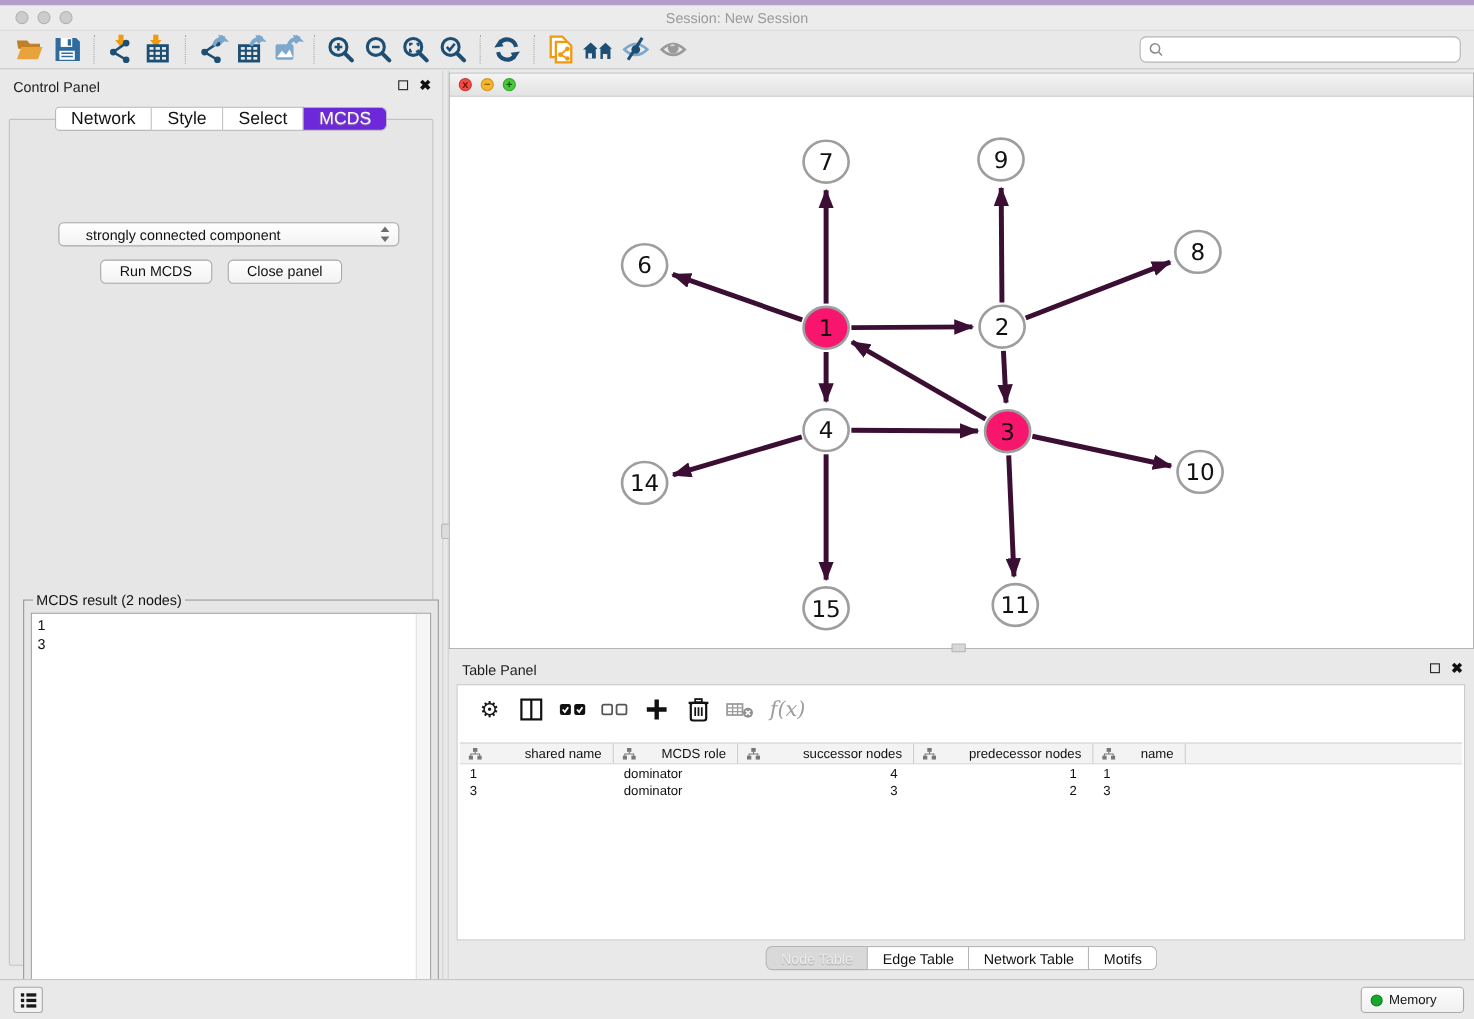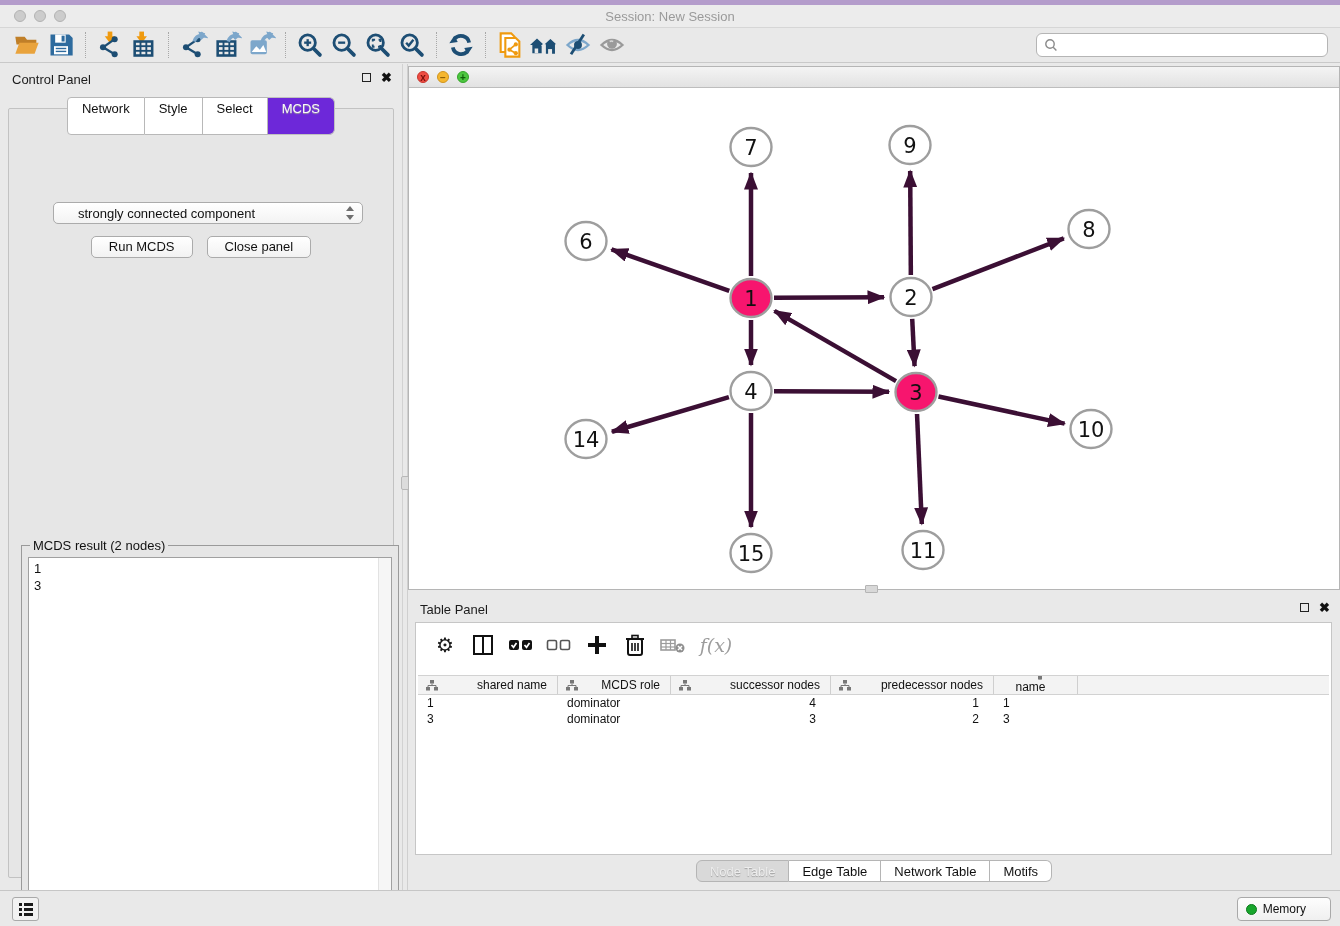--- a/index.html
+++ b/index.html
@@ -22,21 +22,21 @@
 
   
   .control-panel { position:absolute; left:0; top:64px; width:402px; height:826px; background:#e9e9e9; }
   .cp-header { position:absolute; left:0; top:0; width:100%; height:30px;text-align:center; }
   .panel-title { position:absolute; left:12px; top:8px; font-size:13px; color:#1c1c1c; }
   .panel-btns { position:absolute; right:10px; top:8px; display:flex; gap:10px; align-items:center; }
   .float-btn { width:9px; height:9px; border:1.6px solid #222; background:transparent; display:inline-block; }
   .close-btn { font-size:13px; font-weight:bold; color:#111; line-height:11px; }
   .cp-body { position:absolute; left:8px; top:44px; width:386px; height:770px; background:#e6e6e6; border:1px solid #c2c2c2; border-radius:2px; }
   .cp-tabs { position:absolute; left:0; top:33px; width:100%; display:flex; justify-content:center; z-index:2; }
-  .tab { height:38px; padding:0 14px; font-size:13px; line-height:21px; background:#ffffff; color:#111; border:1px solid #b8b8b8; border-left:none; }
+  .tab { height:22px; padding:0 14px; font-size:16px; line-height:21px; background:#ffffff; color:#111; border:1px solid #b8b8b8; border-left:none; }
   .tab:first-child { border-left:1px solid #b8b8b8; border-radius:4px 0 0 4px; }
   .tab.active { background:#6d28d9; color:#fafafa; text-shadow:0 1px 1px #9a9a9a; border-radius:0 6px 6px 0; border-color:#c0c0c0; }
   .opt-label { position:absolute; left:0; top:72px; width:100%; text-align:center; font-size:13px; color:#1a1a1a; }
   .criterion { position:absolute; left:44px; top:93px; width:310px; height:22px; background:linear-gradient(#ffffff,#f3f3f3); border:1px solid #ababab; border-radius:5px; font-size:13px; display:flex; align-items:center; padding-left:24px; color:#111; }
   .criterion .stepper { margin-left:auto; margin-right:5px; }
   .btn-row { position:absolute; left:0; top:127px; width:100%; display:flex; justify-content:center; gap:14px; }
   .pushbtn { height:22px; padding:0 17px; background:linear-gradient(#ffffff,#f2f2f2); border:1px solid #ababab; border-radius:5px; font-size:13px; color:#111; line-height:20px; }
   .result-group { position:absolute; left:12px; top:429px; width:378px; height:378px; border:1px solid #9a9a9a; background:#e6e6e6; padding:4px 6px 6px 6px; }
   .result-group legend { font-size:13px; color:#111; padding:0 3px; margin-left:2px; }
   .result-area { position:relative; width:100%; height:100%; background:#ffffff; border:1px solid #a0a0a0; overflow:hidden; }
@@ -466,21 +466,21 @@
           </div>
           <div class="th" style="width: 163px;">
             <svg class="sorticon" width="12" height="11">
               <rect x="4" y="0" width="4" height="3.5" fill="#777"></rect>
               <rect x="0" y="7" width="4" height="3.5" fill="#777"></rect>
               <rect x="8" y="7" width="4" height="3.5" fill="#777"></rect>
               <path d="M6 3.5 V5.5 M2 7 V5.5 H10 V7" stroke="#777" fill="none"></path>
             </svg>
             <span class="collabel">predecessor nodes</span>
           </div>
-          <div class="th" style="width: 84px; flex-direction: column;">
+          <div class="th" style="width: 84px;">
             <svg class="sorticon" width="12" height="11">
               <rect x="4" y="0" width="4" height="3.5" fill="#777"></rect>
               <rect x="0" y="7" width="4" height="3.5" fill="#777"></rect>
               <rect x="8" y="7" width="4" height="3.5" fill="#777"></rect>
               <path d="M6 3.5 V5.5 M2 7 V5.5 H10 V7" stroke="#777" fill="none"></path>
             </svg>
             <span class="collabel">name</span>
           </div>
         </div>
         <div class="trow">

